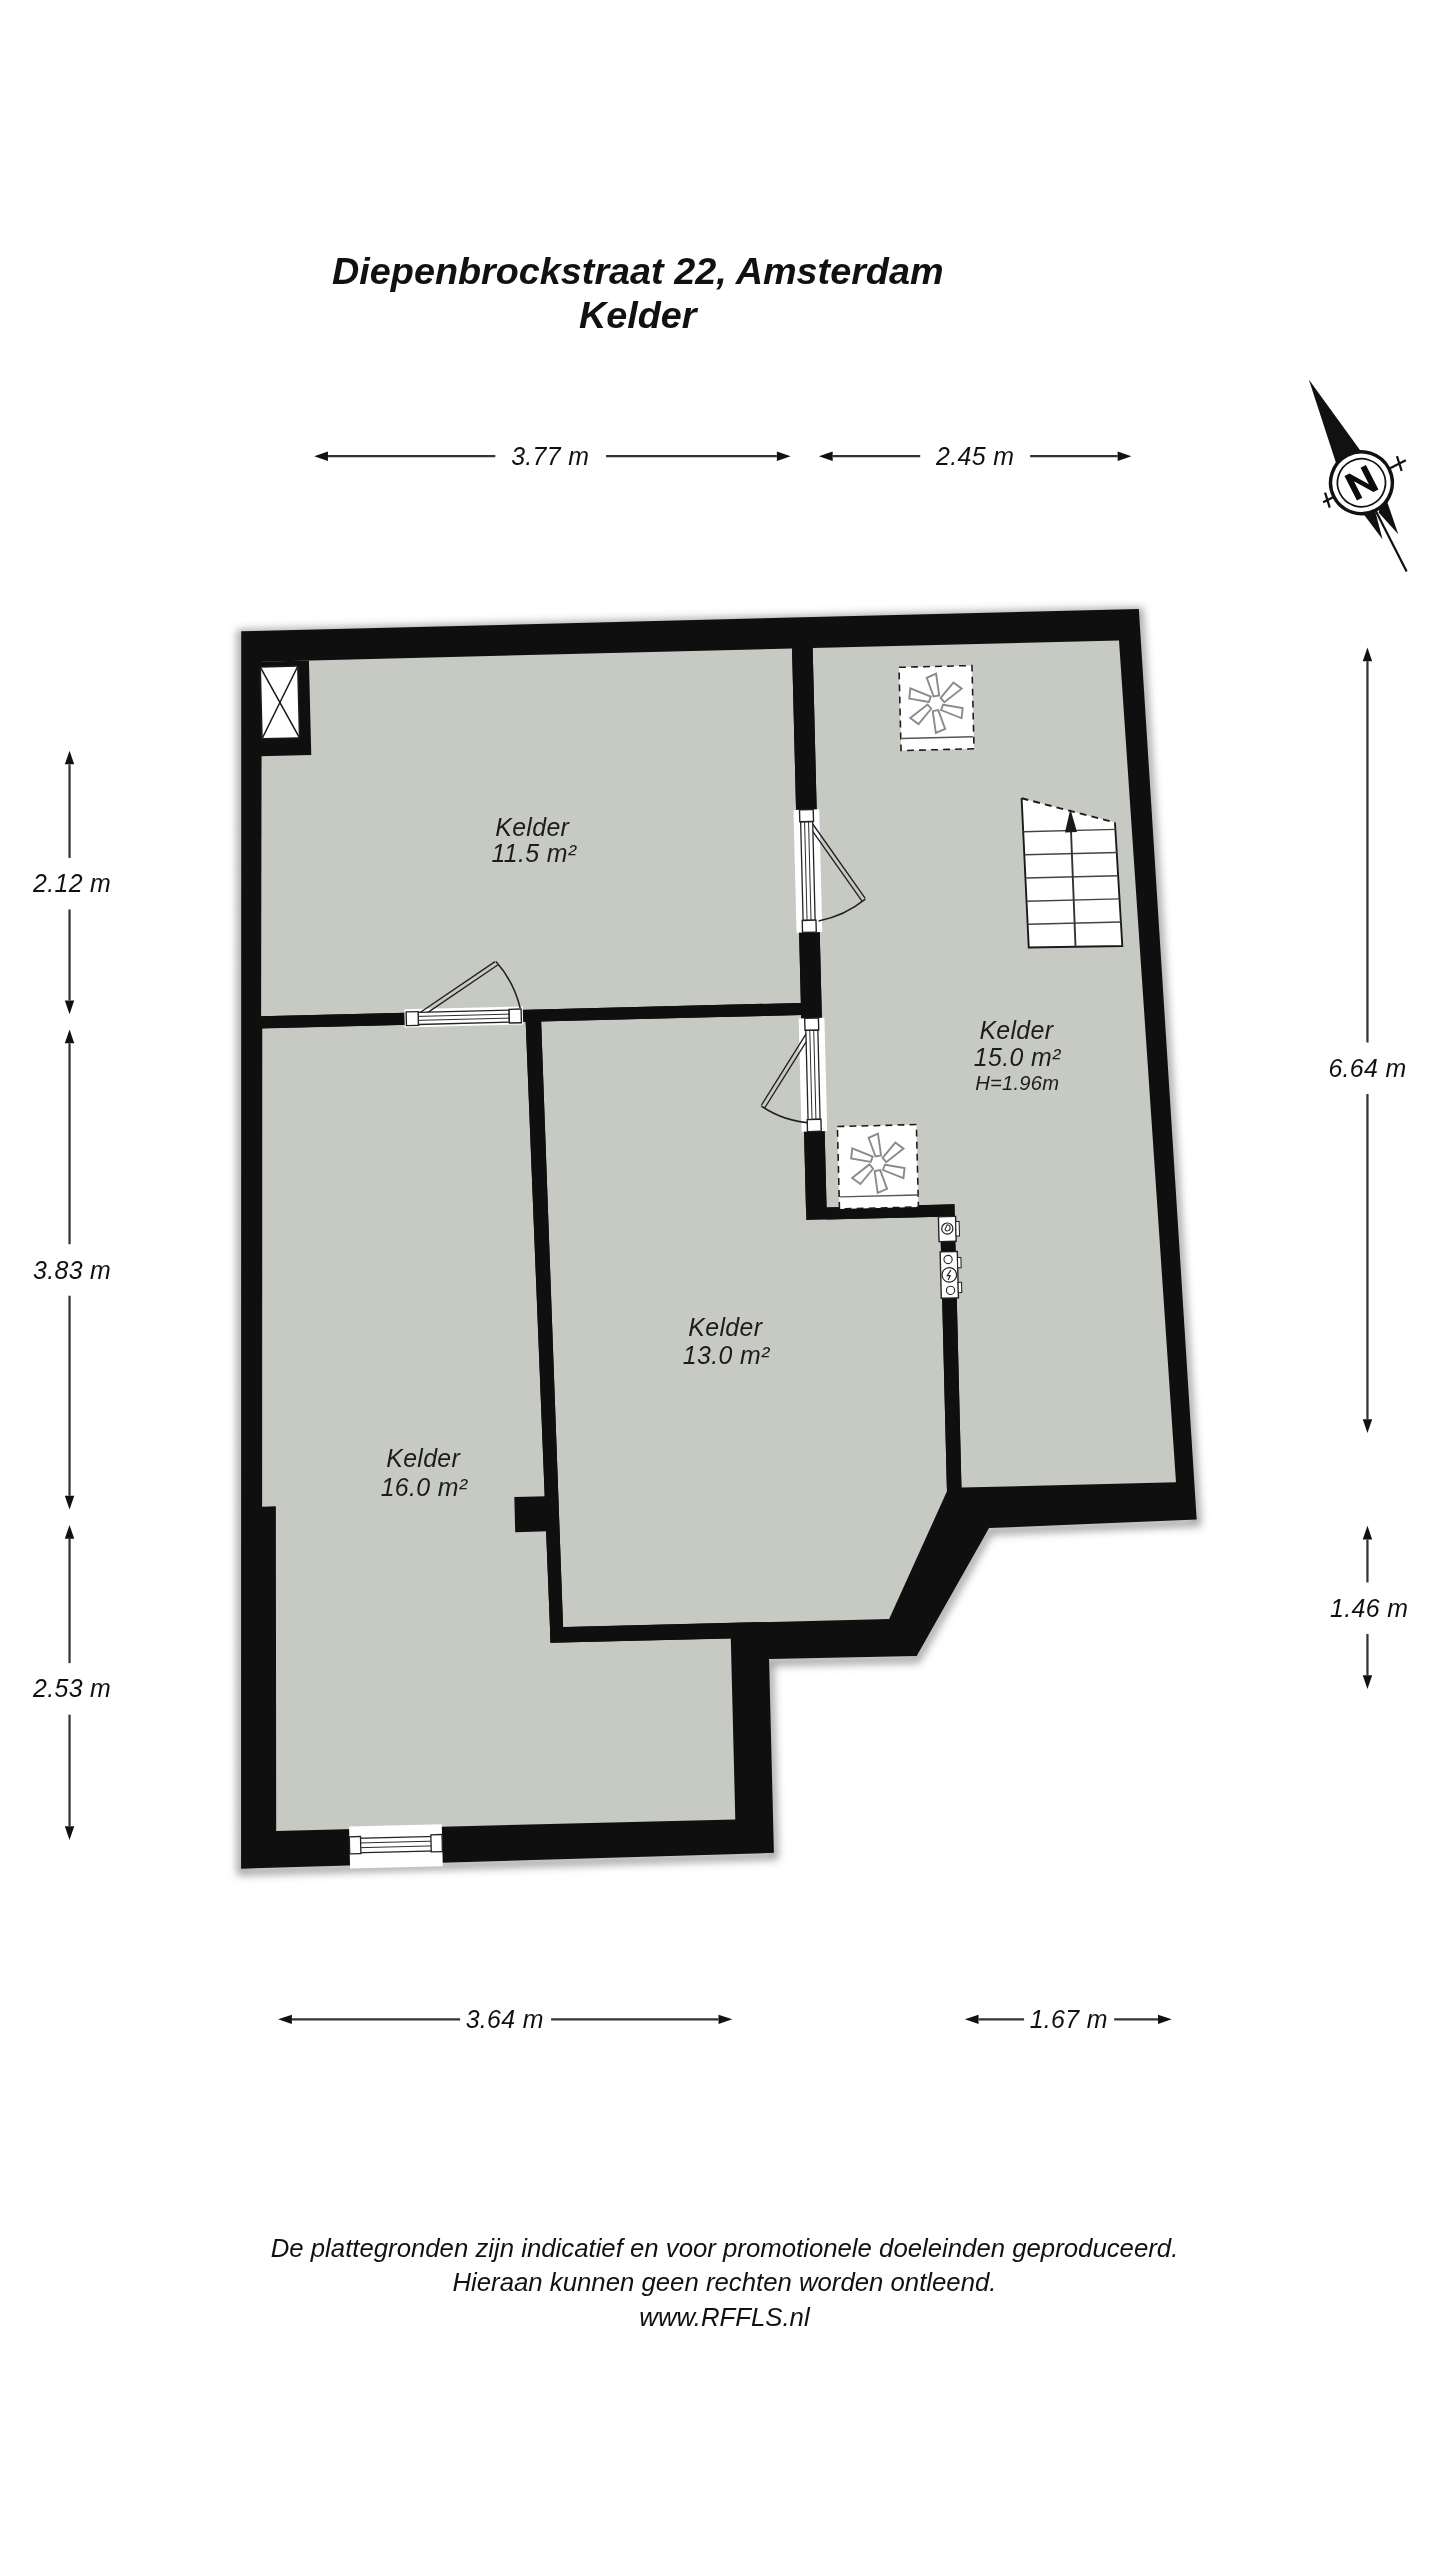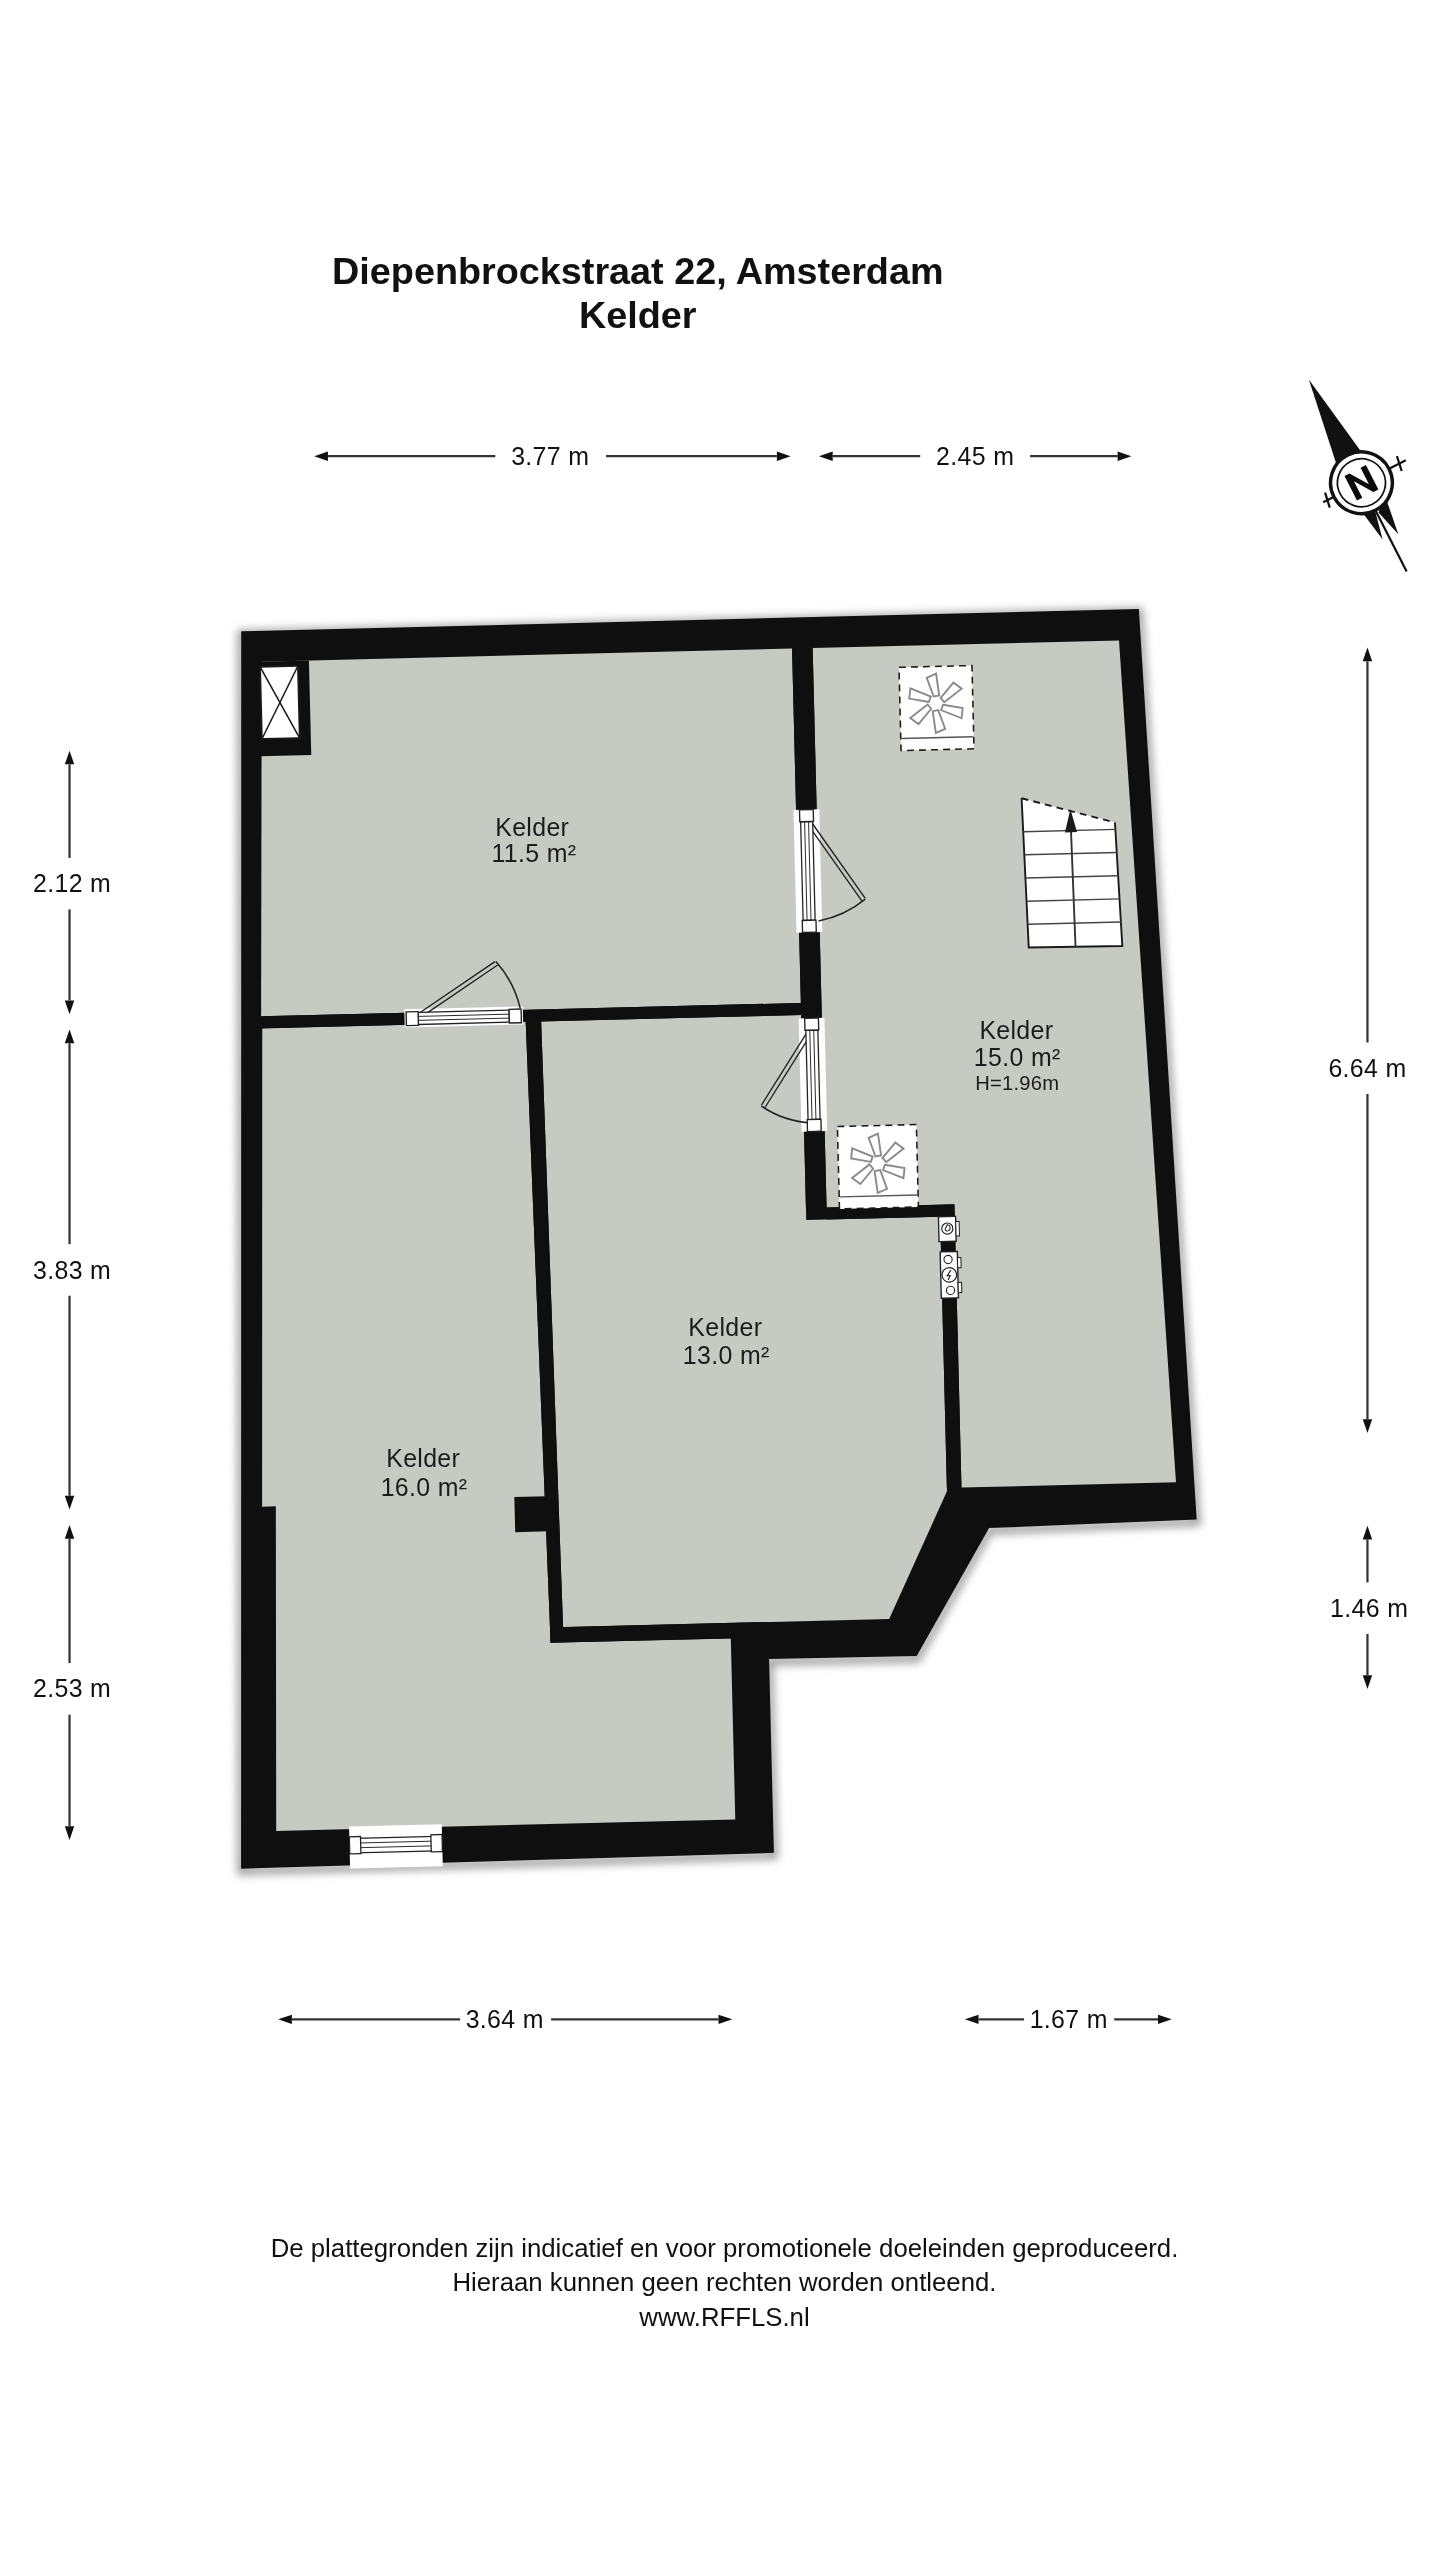--- a/index.html
+++ b/index.html
@@ -1,16 +1,16 @@
 <!DOCTYPE html>
 <html style="font-size:13.7px"><head>
 <meta charset="utf-8">
 <style>
 html,body{margin:0;padding:0;background:#ffffff;}
-#page{position:relative;width:1449px;height:2576px;background:#ffffff;overflow:hidden;font-family:"Liberation Sans",sans-serif;}
+#page{position:relative;width:1449px;height:2576px;background:#ffffff;overflow:hidden;font-family:"Liberation Sans",sans-serif;font-style:italic;}
 </style>
 </head>
 <body>
 <div id="page">
 <svg width="1449" height="2576" viewBox="0 0 1688 3000">
 <defs>
 <filter id="softshadow" x="-5%" y="-5%" width="110%" height="110%">
 <feGaussianBlur in="SourceGraphic" stdDeviation="5"></feGaussianBlur>
 </filter>
 <path id="fanblade" d="M -2.5,-8 L -10,-30 L 1,-34.5 L 4,-9 Z"></path>

